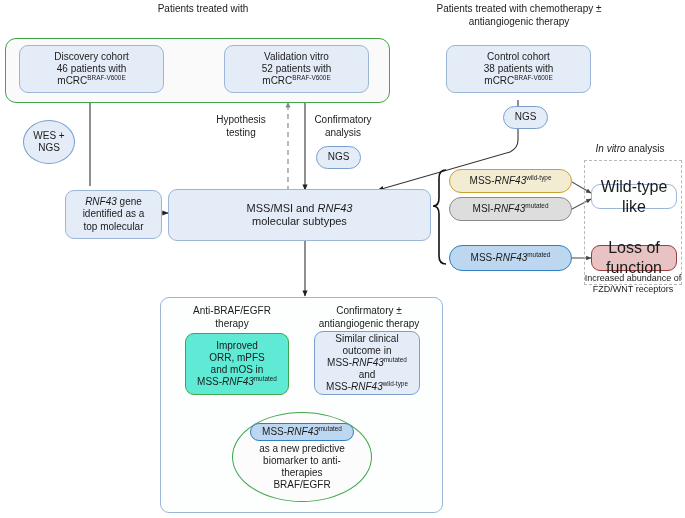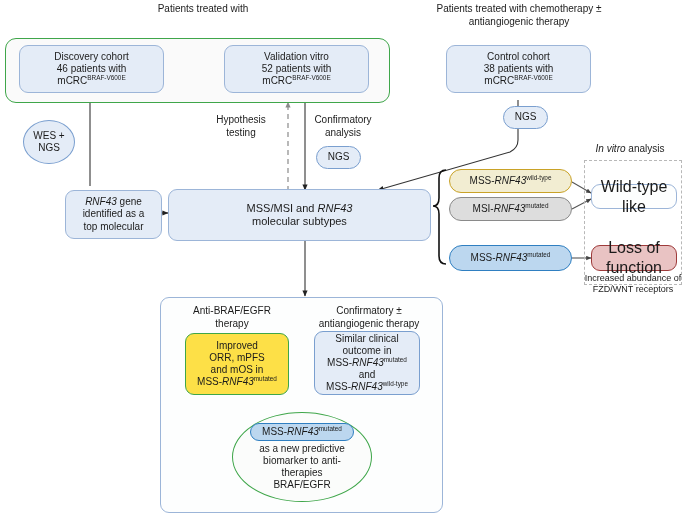--- a/index.html
+++ b/index.html
@@ -48,21 +48,21 @@
     background: #e4ecf7;
     border: 1.3px solid #7a9fcf;
     border-radius: 9px;
   }
   .plain-blue-border {
     background: #fdfefe;
     border: 1.1px solid #9cb5d8;
     border-radius: 9px;
   }
   .green-box {
-    background: #fde047;
+    background: #5eead4;
     border: 1.5px solid #3fa64a;
     border-radius: 9px;
   }
   .green-wrap {
     background: #fafafa;
     border: 1.6px solid #3fa64a;
     border-radius: 11px;
   }
   .pill {
     background: #e4ecf7;

